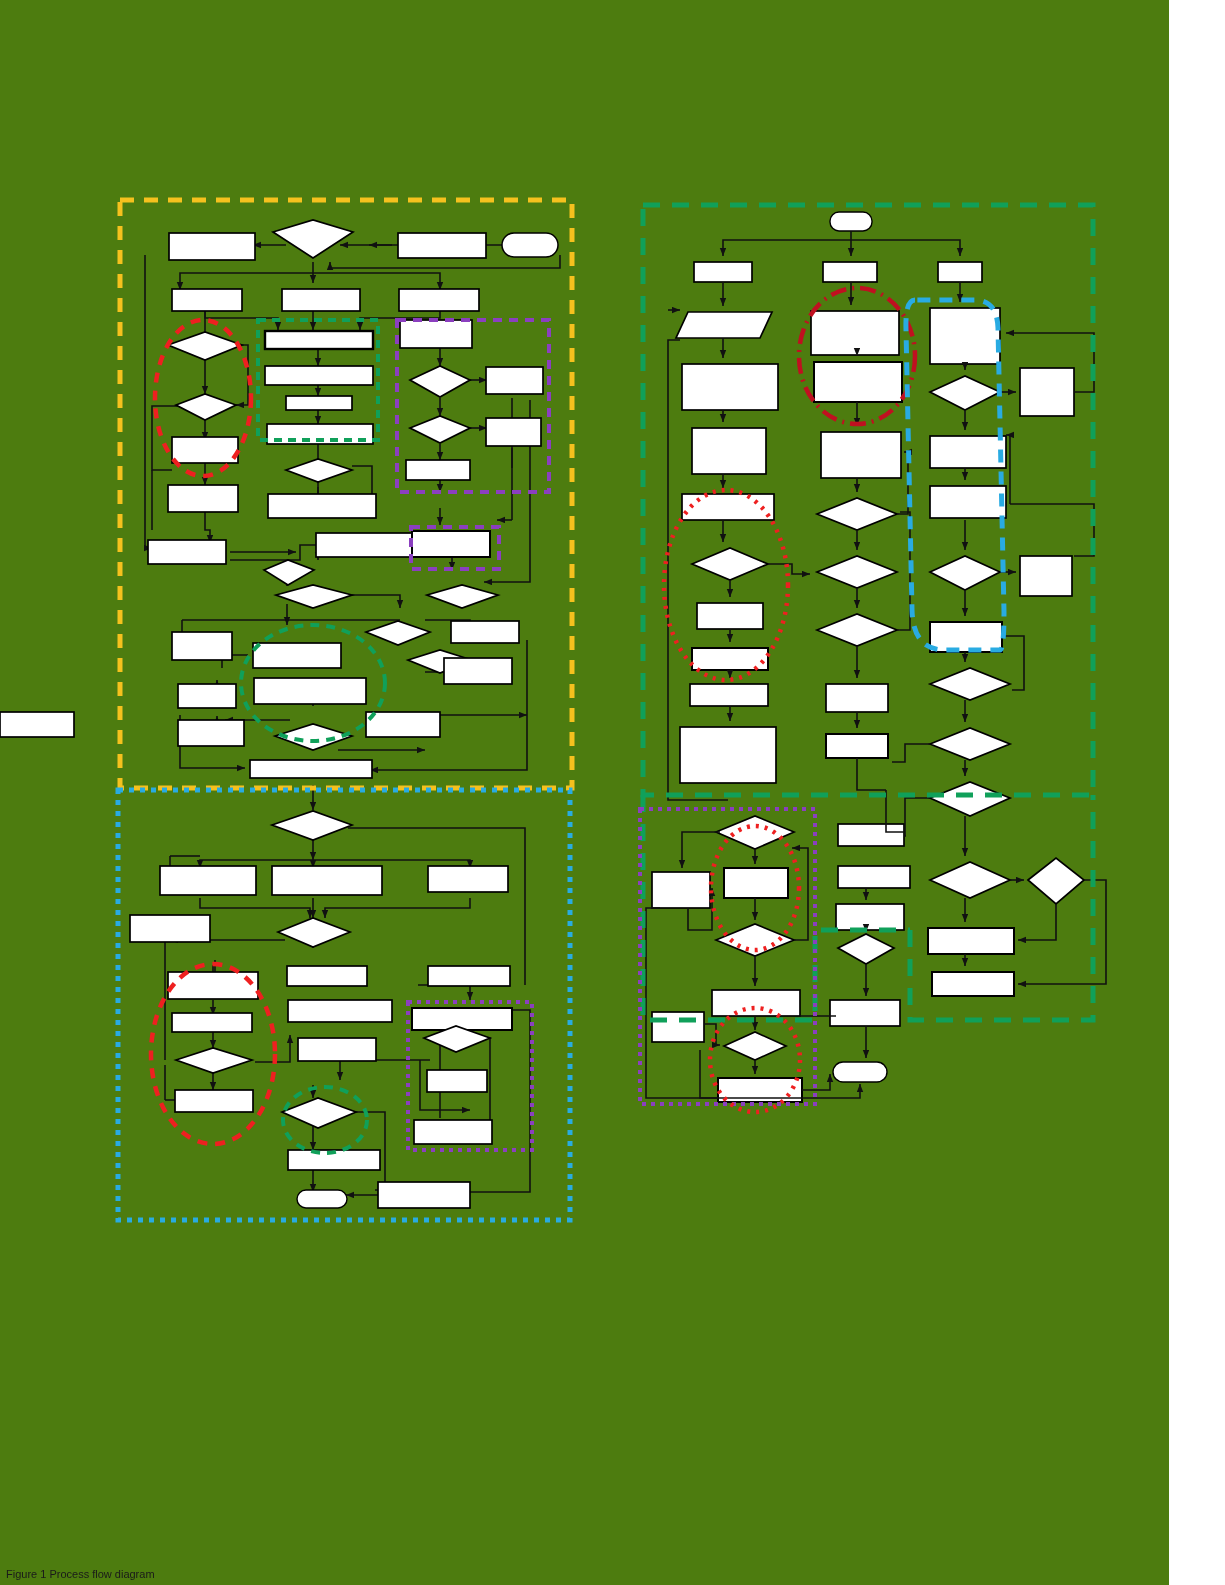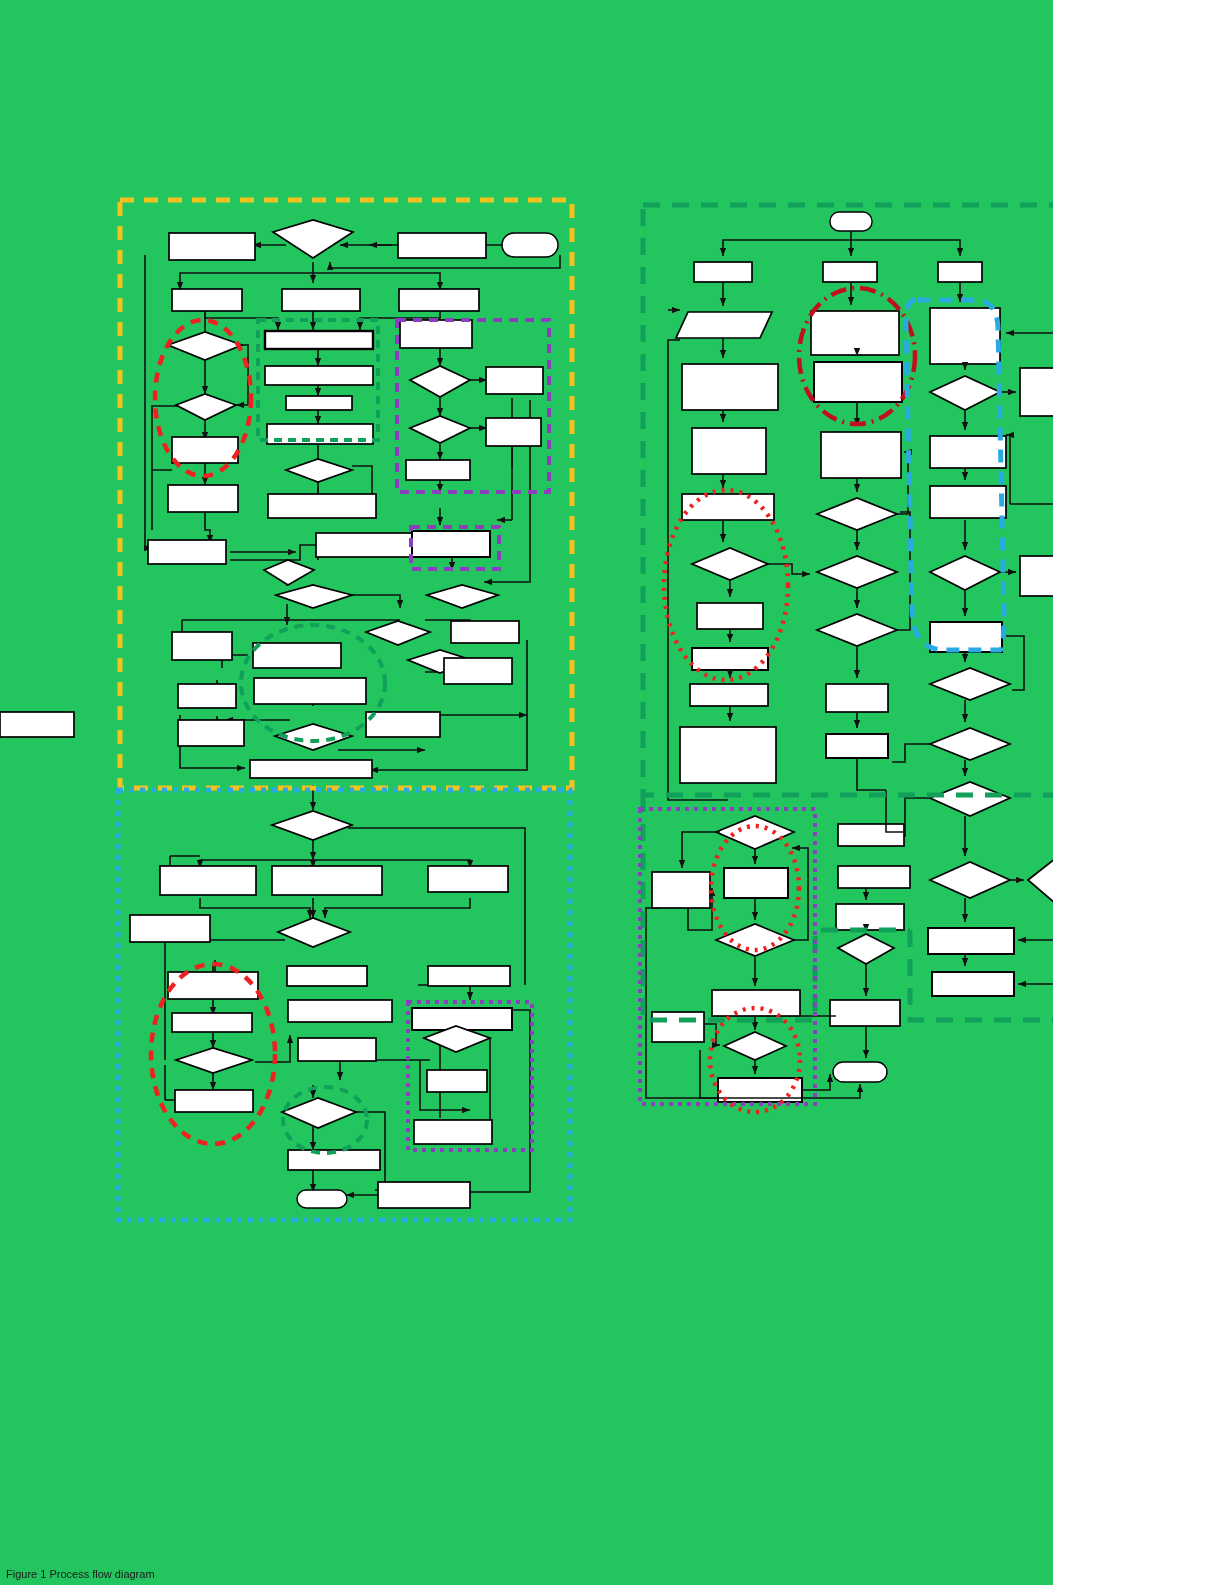--- a/index.html
+++ b/index.html
@@ -1,17 +1,17 @@
 <!DOCTYPE html>
 <html><head>
 <meta charset="utf-8">
 <style>
   html,body{margin:0;padding:0;background:#ffffff;}
   body{font-family:"Liberation Sans",sans-serif;}
-  #page{position:relative;width:1053px;height:1585px;background:#22c55e;overflow:hidden;}
+  #page{position:relative;width:1169px;height:1585px;background:#4d7c0f;overflow:hidden;}
   #canvas{position:absolute;left:0;top:0;width:1225px;height:1585px;}
   .caption{position:absolute;left:6px;top:1566px;font-size:11px;color:#1a1a1a;white-space:nowrap;
            overflow:hidden;height:16px;line-height:16px;}
 </style>
 </head>
 <body>
 
 <div id="page">
 
   <svg id="canvas" viewBox="0 0 1225 1585" xmlns="http://www.w3.org/2000/svg">

